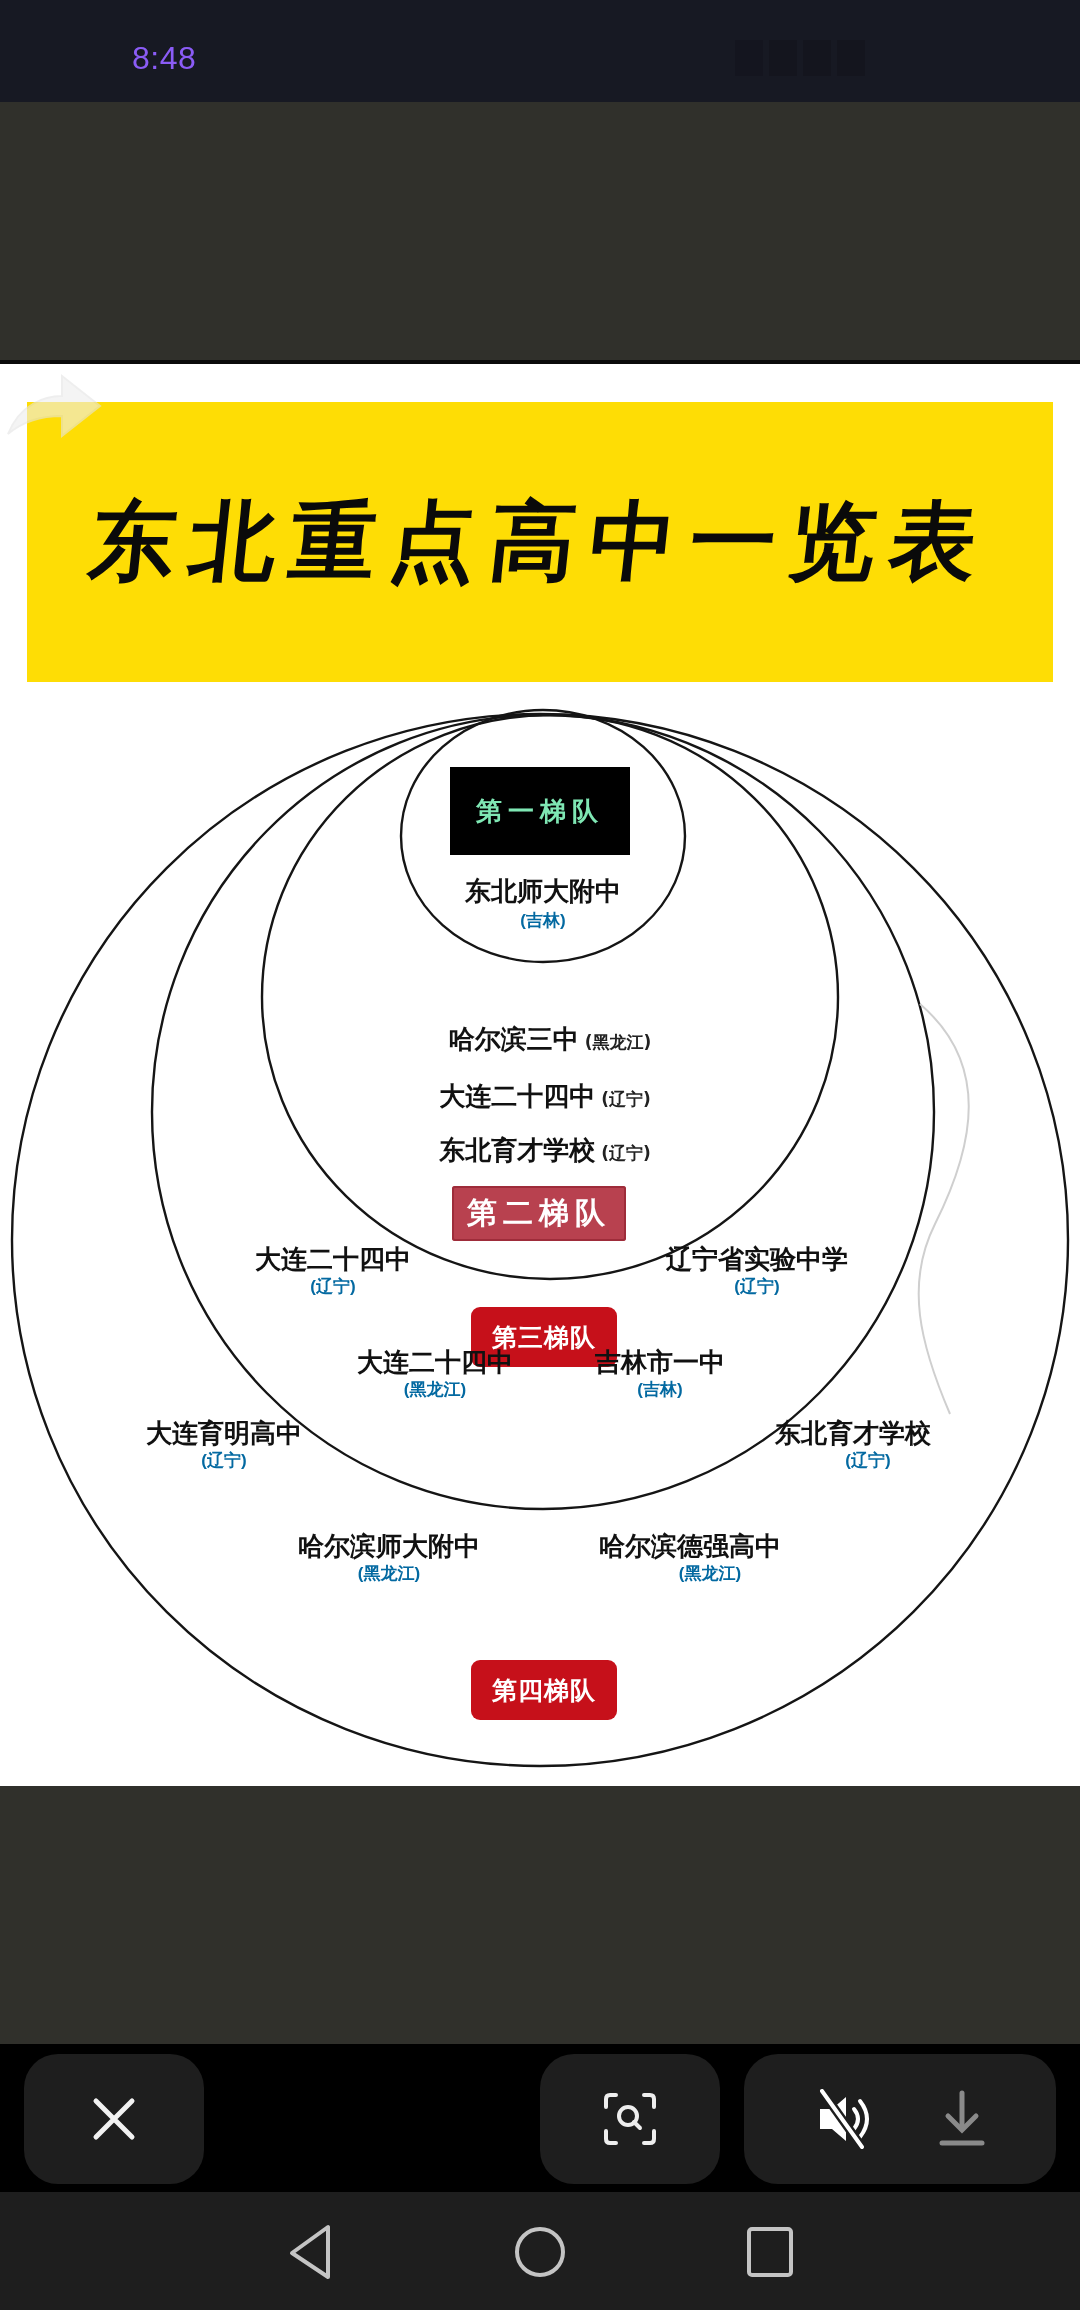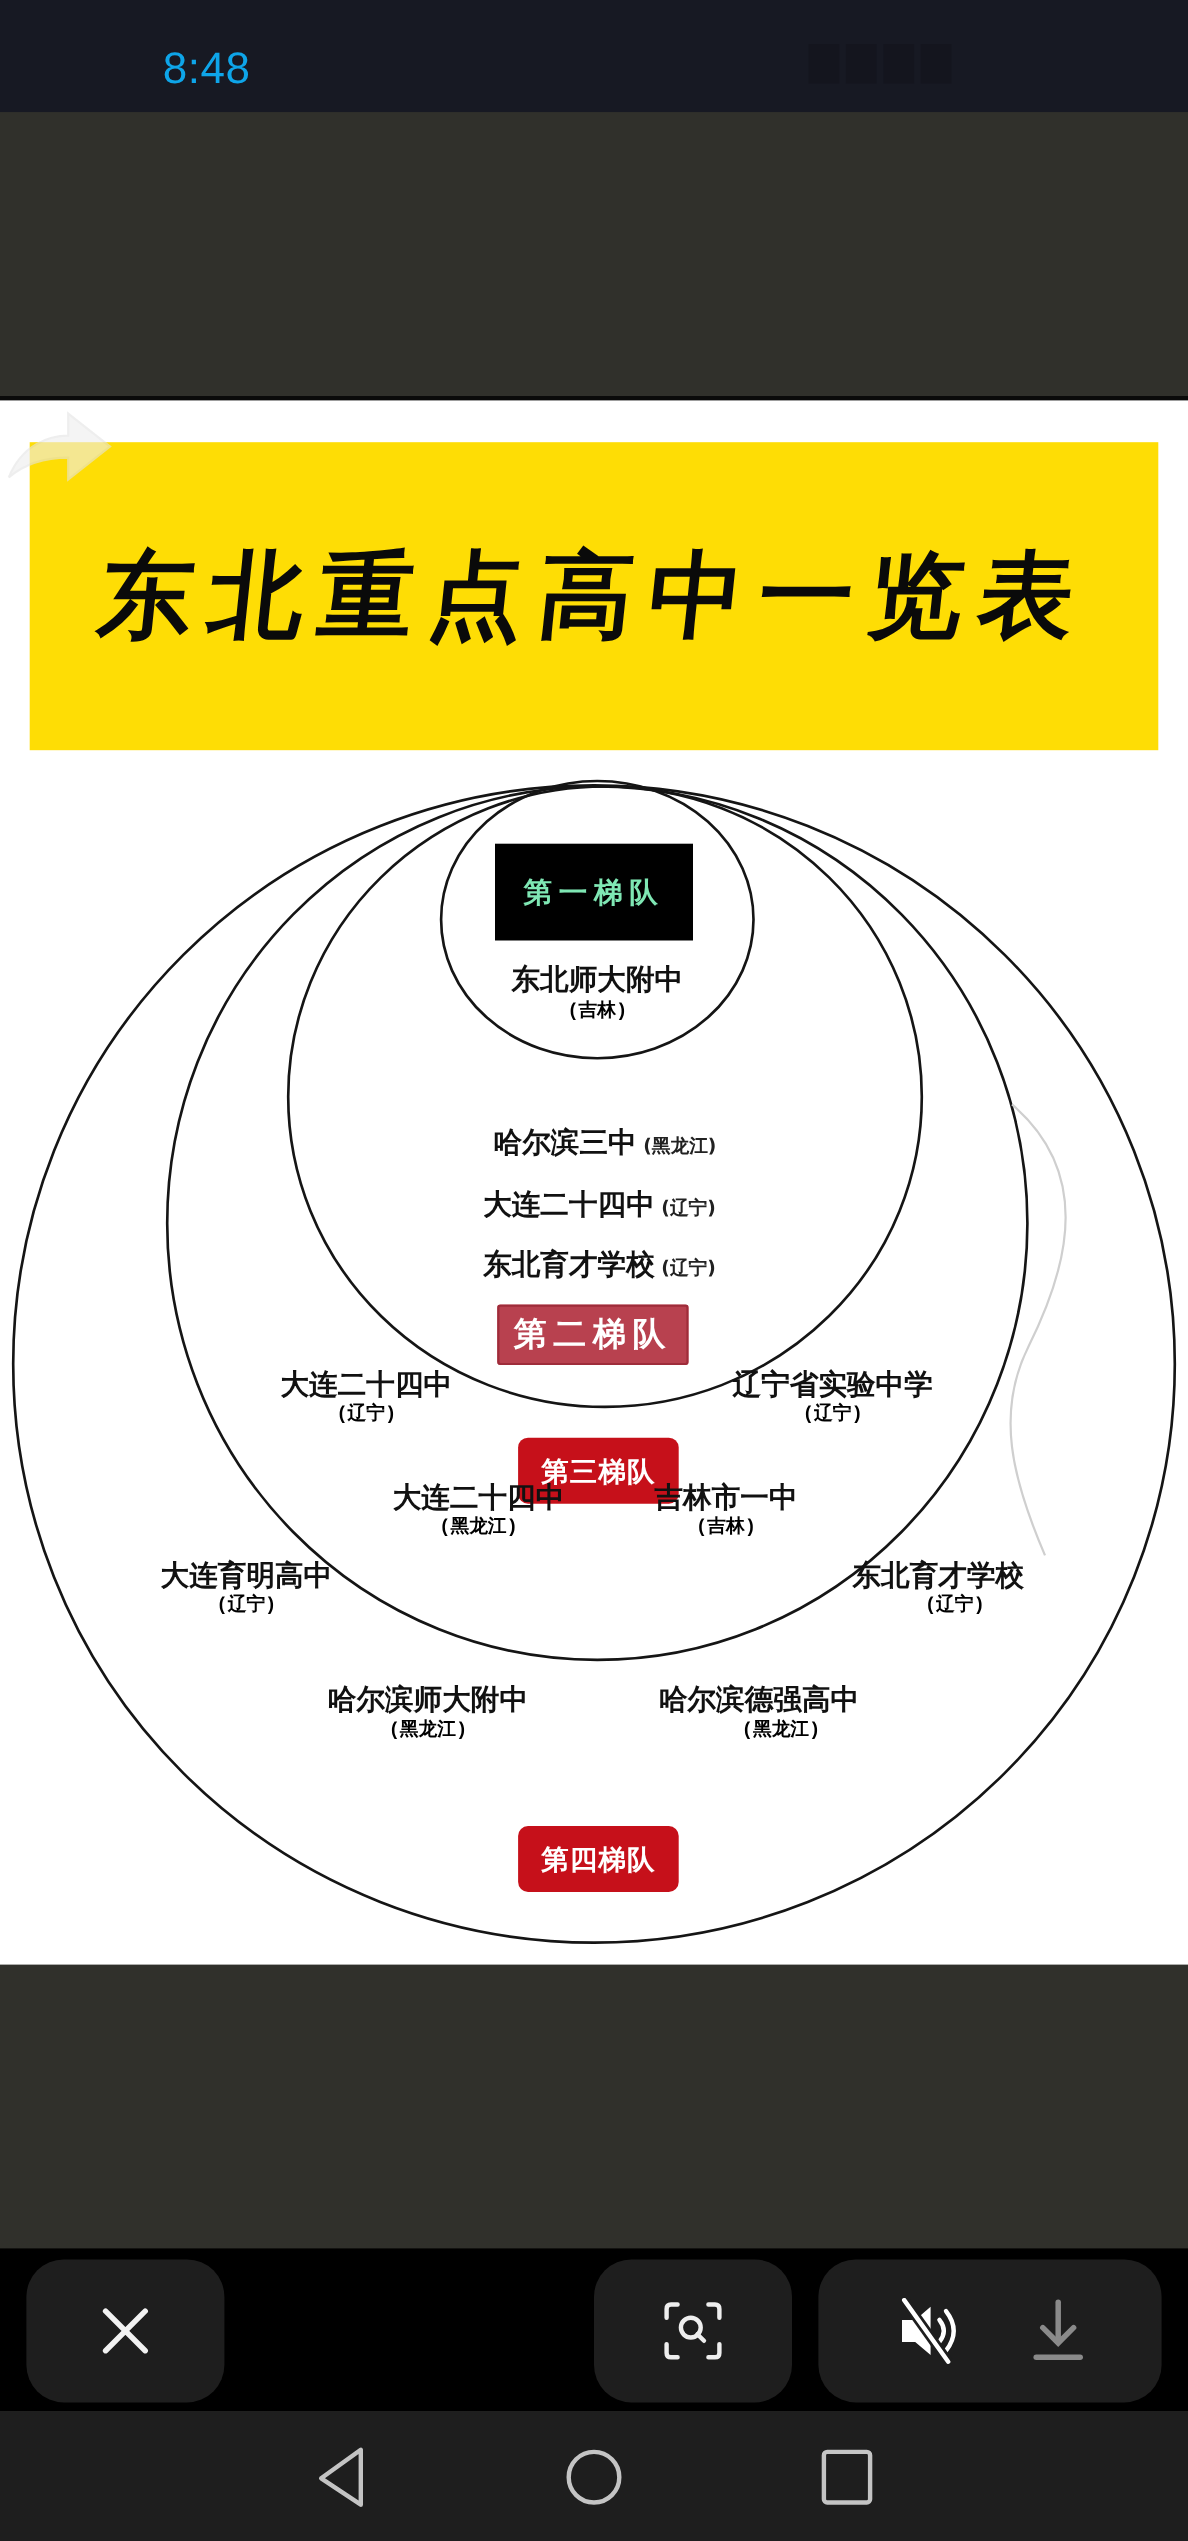--- a/index.html
+++ b/index.html
@@ -1,36 +1,36 @@
 <!DOCTYPE html>
 <html><head>
 <meta charset="utf-8">
 <style>
   * { margin:0; padding:0; box-sizing:border-box; }
   html, body { width:1080px; height:2310px; overflow:hidden; background:#30302b; }
   body { position:relative; font-family:"DejaVu Sans","Liberation Sans",sans-serif; }
 
   .status-bar { position:absolute; left:0; top:0; width:1080px; height:102px; background:#171923; }
-  .status-time { position:absolute; left:148px; top:40px; color:#0ea5e9; font-size:40px; font-family:"Liberation Sans",sans-serif; letter-spacing:0.5px; }
+  .status-time { position:absolute; left:132px; top:40px; color:#8b5cf6; font-size:32px; font-family:"Liberation Sans",sans-serif; letter-spacing:0.5px; }
   .status-icons { position:absolute; right:55px; top:40px; width:290px; height:40px; opacity:0.25; }
   .status-icons span { display:inline-block; height:36px; width:28px; margin-right:6px; background:#0c0d13; }
 
   .viewer-bg { position:absolute; left:0; top:102px; width:1080px; height:1938px; background:#30302b; }
 
   .image-frame { position:absolute; left:0; top:360px; width:1080px; height:1426px; background:#ffffff; border-top:4px solid #0a0a0a; }
 
   .title-banner { position:absolute; left:27px; top:38px; width:1026px; height:280px; background:#fedd05; display:flex; align-items:center; justify-content:center; }
   .title-text { font-family:"DejaVu Serif","Liberation Serif",serif; font-weight:bold; font-size:86px; color:#0a0a0a; letter-spacing:14px; transform:skewX(-6deg); }
 
   .diagram { position:absolute; left:0; top:0; width:1080px; height:1426px; }
   .diagram svg { position:absolute; left:0; top:0; }
 
   .label { position:absolute; text-align:center; transform:translateX(-50%); white-space:nowrap; color:#111; }
   .school { font-family:"DejaVu Sans",sans-serif; font-weight:bold; font-size:26px; line-height:30px; }
-  .region { font-family:Liberation Mono, monospace; font-weight:bold; font-size:17px; line-height:22px; color:#000000; }
+  .region { font-family:Liberation Sans, sans-serif; font-weight:bold; font-size:17px; line-height:22px; color:#0369a1; }
   .inline-region { font-size:17px; font-weight:bold; margin-left:6px; color:#222; }
 
   .tier1-badge { position:absolute; left:450px; top:403px; width:180px; height:88px; background:#000000; display:flex; align-items:center; justify-content:center; }
   .tier1-badge span { color:#7fe7b4; font-family:"DejaVu Serif",serif; font-weight:bold; font-size:26px; letter-spacing:6px; }
 
   .tier2-badge { position:absolute; left:452px; top:822px; width:174px; height:55px; background:#b8414f; border-radius:3px; display:flex; align-items:center; justify-content:center; box-shadow:inset 0 0 0 2px #9e2c3a; }
   .tier2-badge span { color:#fff; font-family:"DejaVu Serif",serif; font-weight:bold; font-size:30px; letter-spacing:6px; }
 
   .tier-badge-red { position:absolute; width:146px; height:60px; background:#c6101a; border-radius:9px; display:flex; align-items:center; justify-content:center; }
   .tier-badge-red span { color:#fff; font-family:"DejaVu Sans",sans-serif; font-weight:bold; font-size:25px; letter-spacing:1px; }

